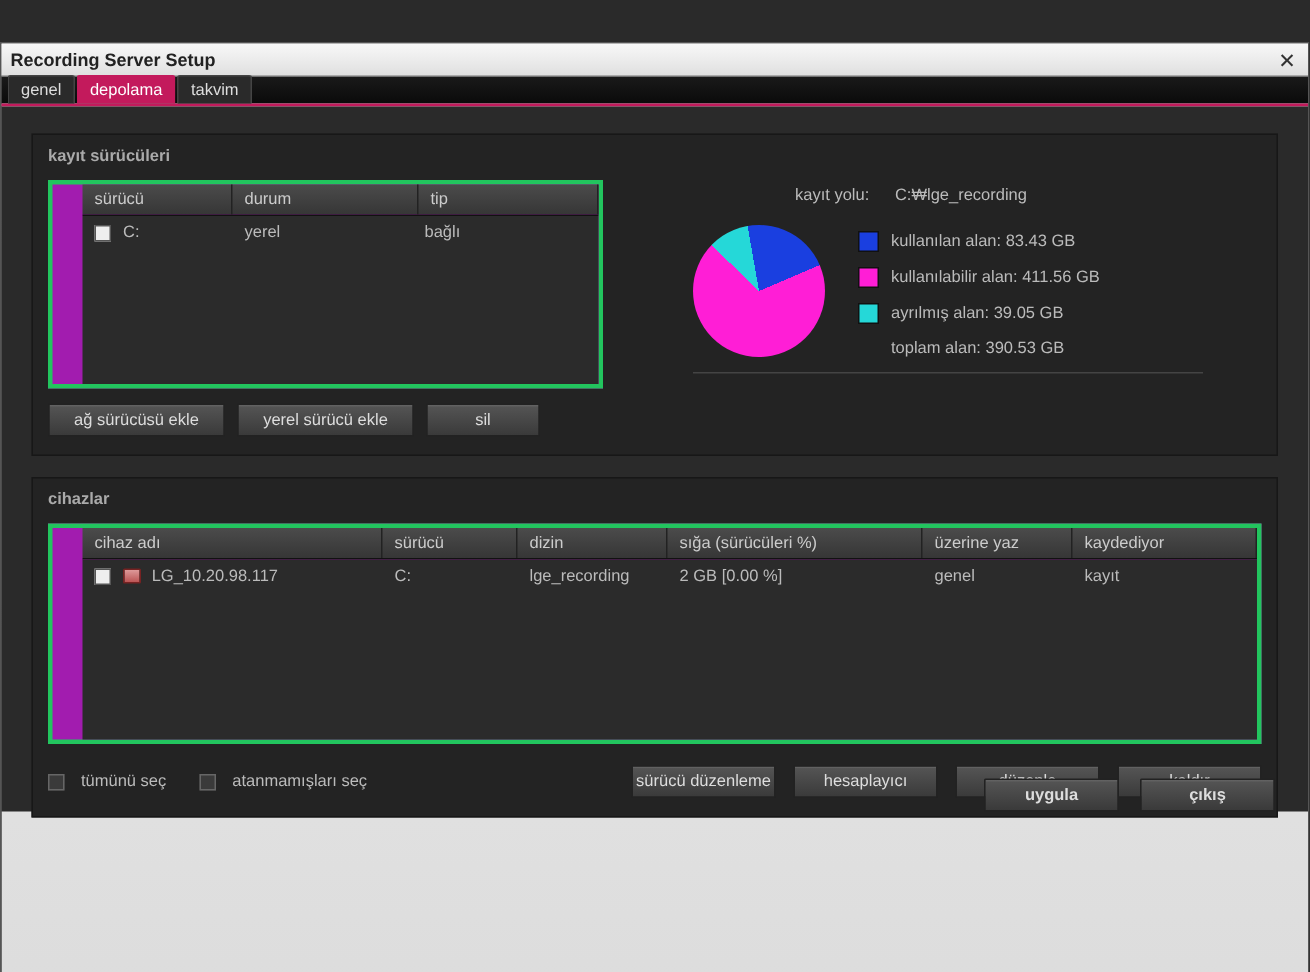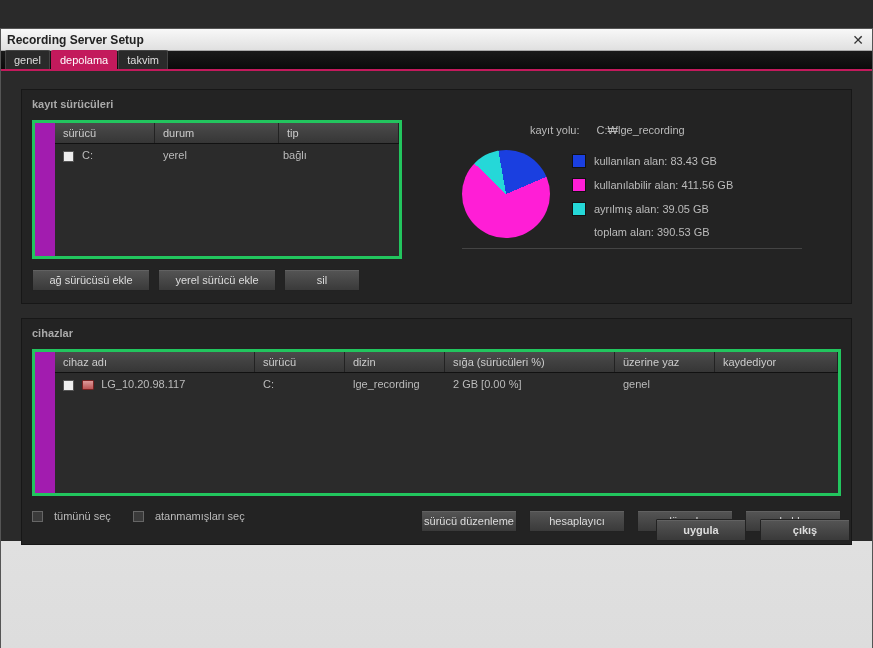--- a/index.html
+++ b/index.html
@@ -189,21 +189,21 @@
     width: 12px; height: 10px;
     background: linear-gradient(to bottom,#d99,#b55);
     border: 1px solid #722;
     vertical-align: middle;
     margin-right: 4px;
     border-radius: 1px;
   }
   .bottom-controls {
     display: flex;
     justify-content: space-between;
-    align-items: flex-start;
+    align-items: center;
     padding-top: 14px;
     gap: 12px;
   }
   .check-group { display: flex; gap: 22px; align-items: center; }
   .check-label { color: #bbb; display: flex; align-items: center; gap: 6px; cursor: pointer;}
   .action-btns { display: flex; gap: 12px; }
   .action-btns .btn { width: 96px; }
   .footer-btns {
     position: absolute;
     right: 22px;
@@ -313,20 +313,21 @@
             <div class="grid-row">
               <div class="gc dv-col1">
                 <span class="chk"></span>
                 <span class="device-icon"></span>
                 <span>LG_10.20.98.117</span>
               </div>
               <div class="gc dv-col2">C:</div>
               <div class="gc dv-col3">lge_recording</div>
               <div class="gc dv-col4">2 GB [0.00 %]</div>
               <div class="gc dv-col5">genel</div>
+              <div class="gc dv-col6">kayıt</div>
             </div>
           </div>
         </div>
 
         <div class="bottom-controls">
           <div class="check-group">
             <label class="check-label">
               <span class="chk dark"></span>
               <span>tümünü seç</span>
             </label>

